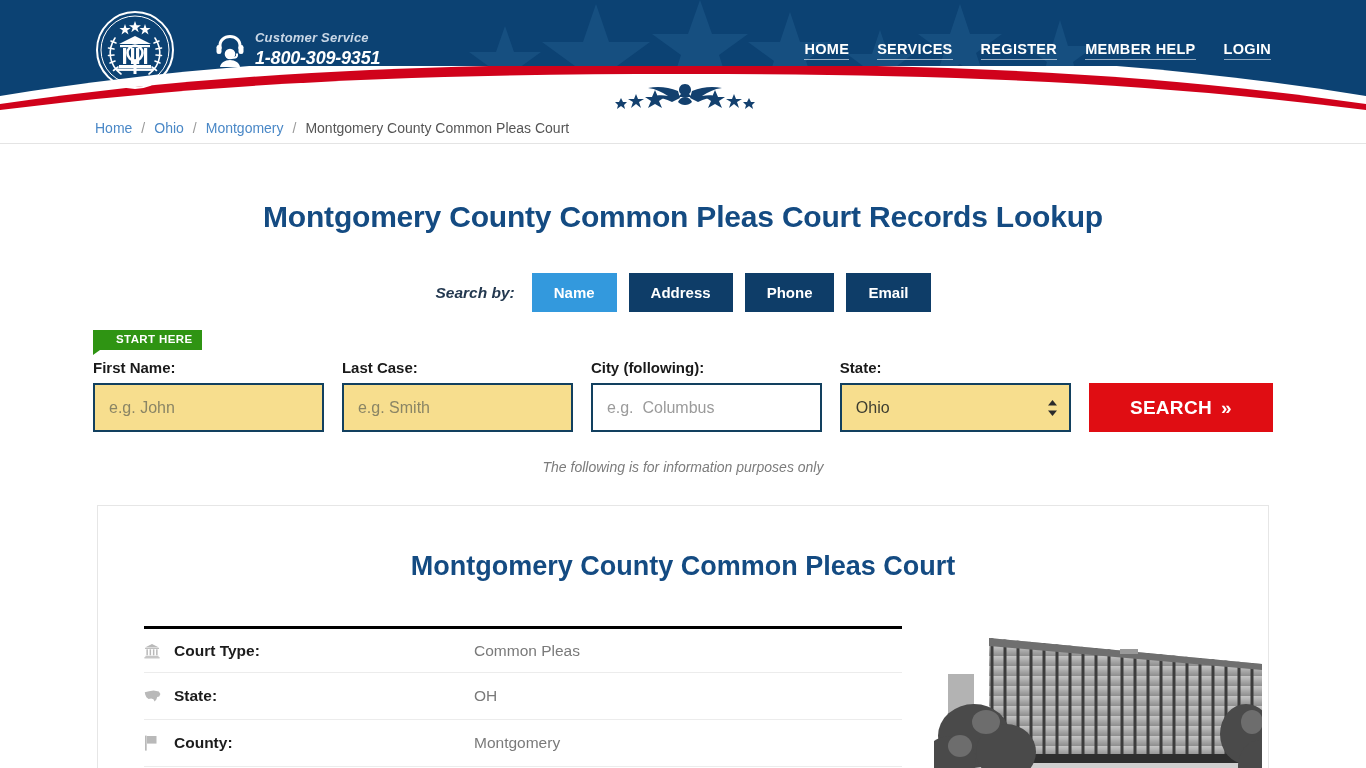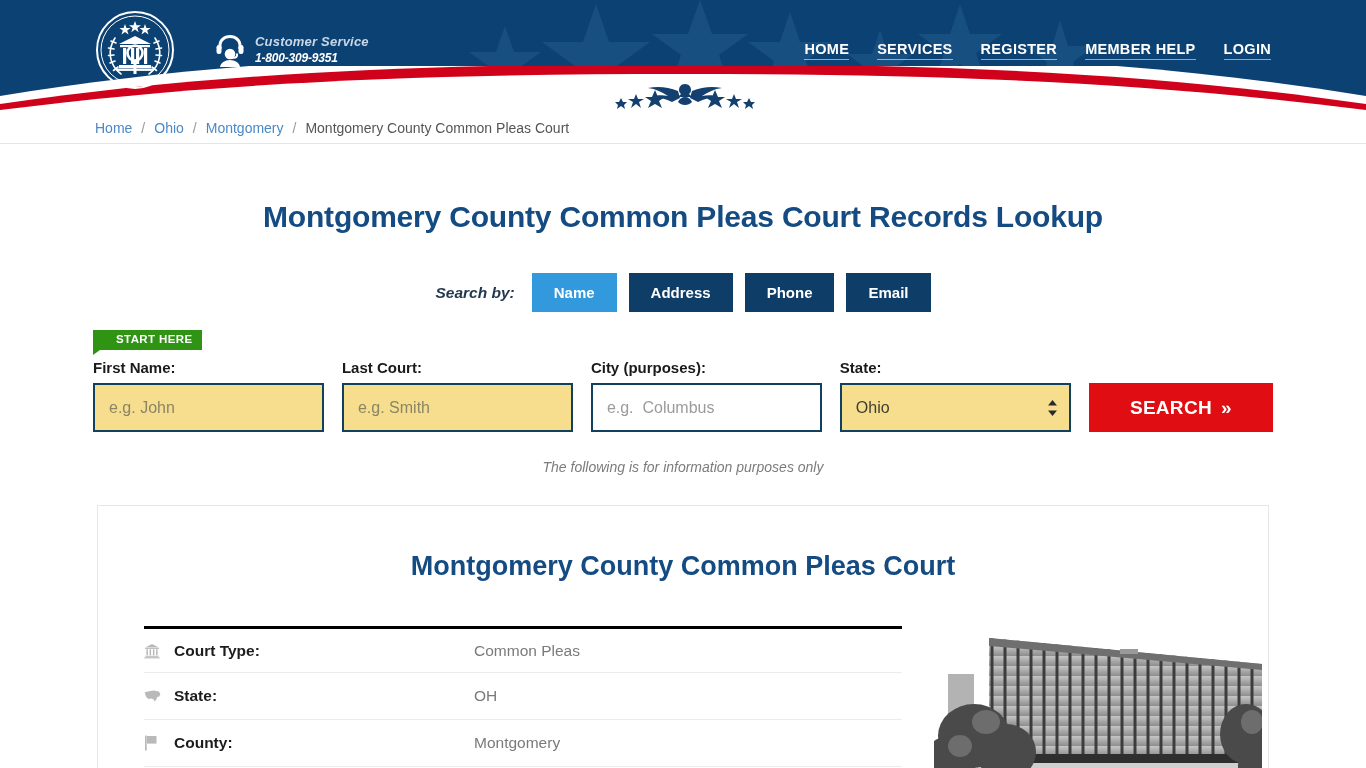--- a/index.html
+++ b/index.html
@@ -81,21 +81,21 @@
     display: block;
     color: #c9d7e6;
     font-size: 13px;
     font-style: italic;
     font-weight: bold;
     letter-spacing: .2px;
   }
   .cs-phone {
     display: block;
     color: #ffffff;
-    font-size: 12px;
+    font-size: 18px;
     font-style: italic;
     font-weight: bold;
     letter-spacing: -.2px;
     margin-top: 2px;
   }
 
   .main-nav {
     margin-left: auto;
     display: flex;
     align-items: center;
@@ -486,26 +486,26 @@
   <div class="start-here">START HERE</div>
 
   <div class="form-row">
 
     <div class="field f-first">
       <label class="field-label">First Name:</label>
       <input class="text-input" type="text" placeholder="e.g. John" style="">
     </div>
 
     <div class="field f-last">
-      <label class="field-label">Last Court:</label>
+      <label class="field-label">Last Case:</label>
       <input class="text-input" type="text" placeholder="e.g. Smith" style="">
     </div>
 
     <div class="field f-city">
-      <label class="field-label">City (purposes):</label>
+      <label class="field-label">City (following):</label>
       <input class="text-input plain" type="text" placeholder="e.g.  Columbus" style="">
     </div>
 
     <div class="field f-state">
       <label class="field-label">State:</label>
       <div class="select-wrap">
         <select class="state-select">
           <option>Ohio</option>
         </select>
         <svg class="select-chevrons" viewBox="0 0 11 18">

